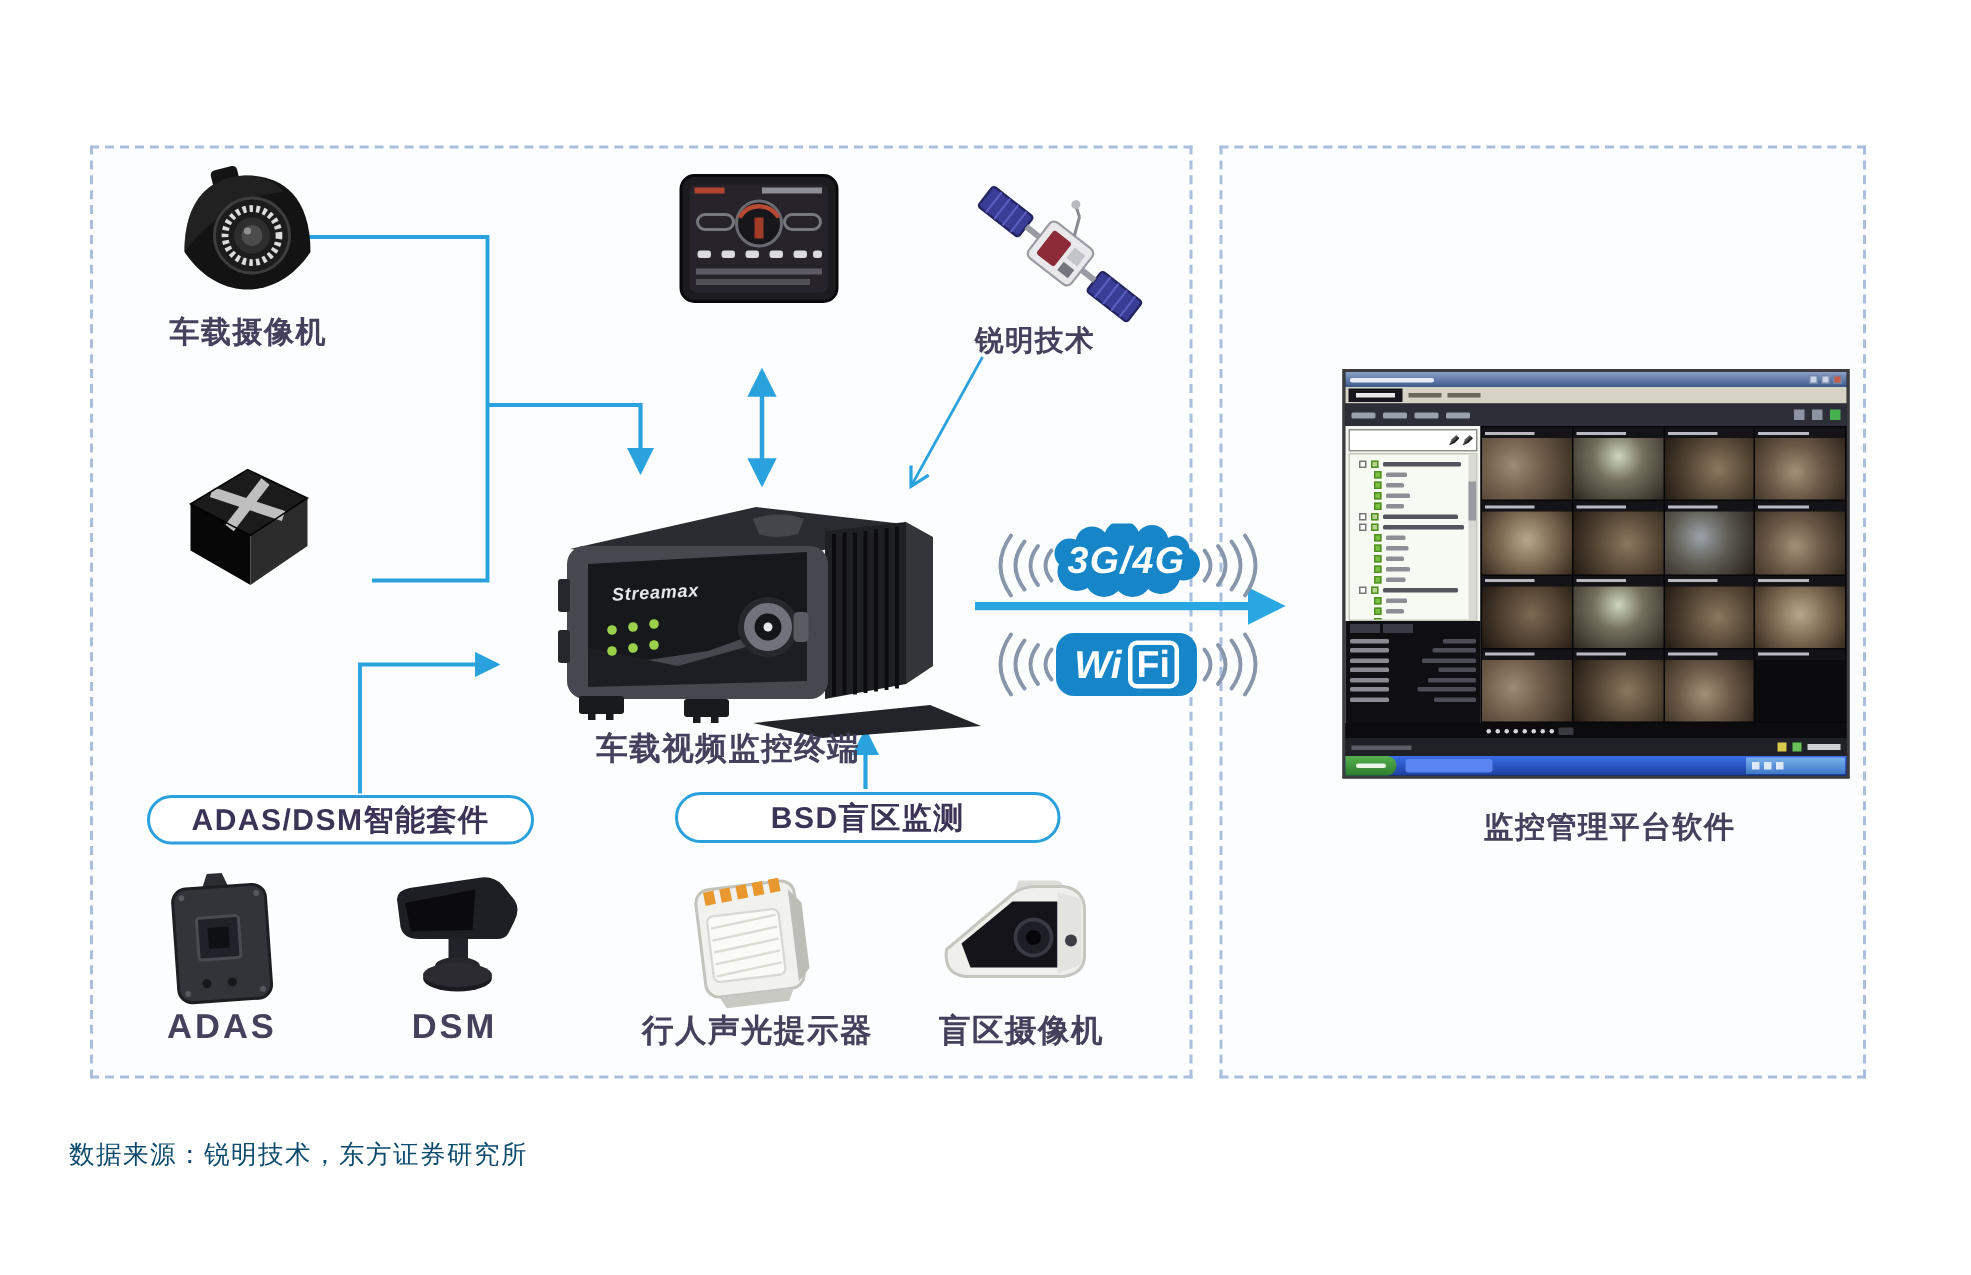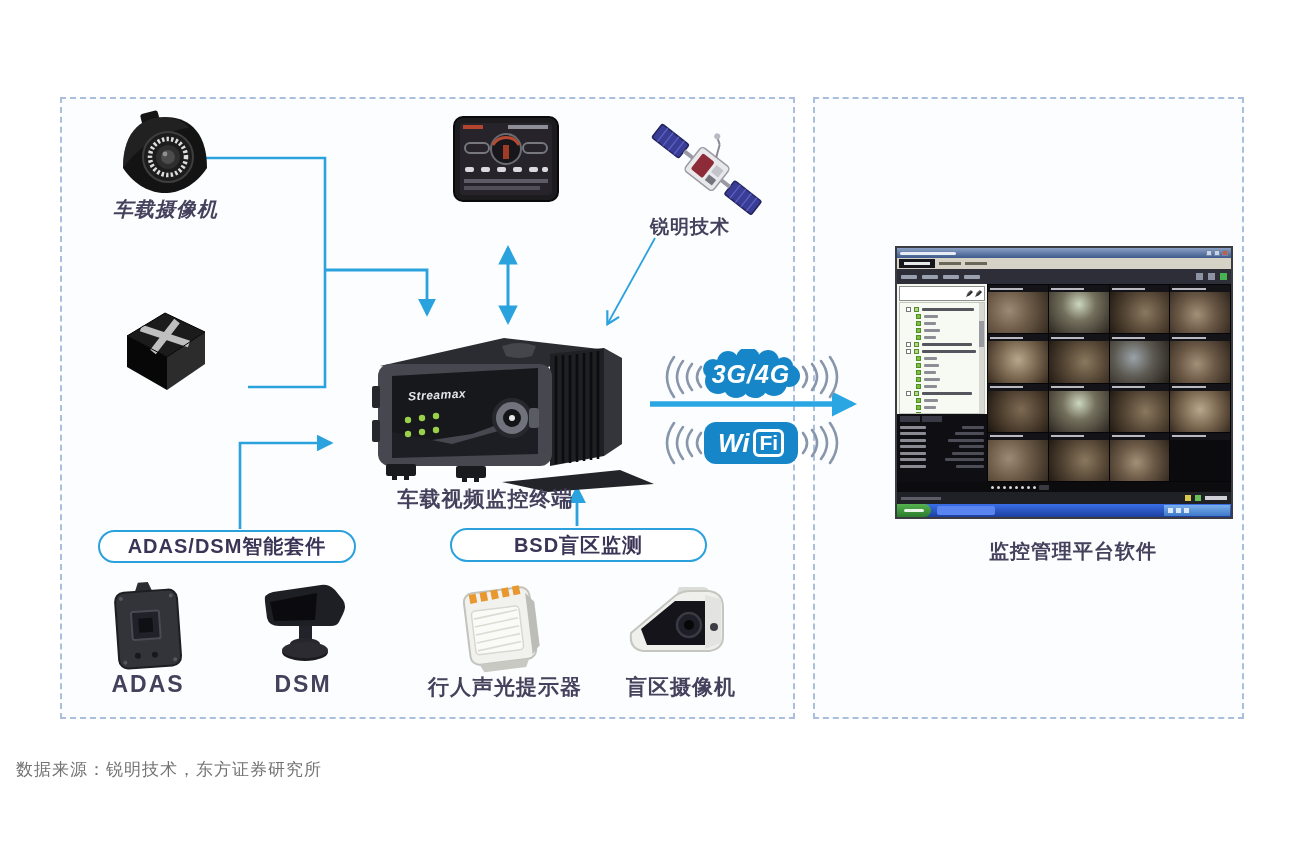--- a/index.html
+++ b/index.html
@@ -30,21 +30,21 @@
   .cloudtext { position:absolute; left:0; top:2px; width:102px; height:46px; display:flex;
                align-items:center; justify-content:center; color:#fff; font-weight:800;
                font-style:italic; font-size:25px; letter-spacing:1px; }
   .wifi { position:absolute; left:704px; top:422px; width:94px; height:42px; z-index:3;
           background:#1786c8; border-radius:12px; display:flex; align-items:center;
           justify-content:center; gap:4px; }
   .wifi::after { content:""; position:absolute; left:16px; bottom:-8px;
                  border:8px solid transparent; border-top:9px solid #1786c8;
                  border-left-width:3px; border-right-width:11px; }
   .wifi .wi { color:#fff; font-weight:800; font-style:italic; font-size:26px; }
-  .wifi .fi { color:#fff; font-weight:800; font-size:21px; border:3px solid #fff;
+  .wifi .fi { color:#fff; font-weight:800; font-size:25px; border:3px solid #fff;
               border-radius:6px; padding:0 3px; line-height:1.05; }
   .waves { position:absolute; z-index:3; }
 
   
   .monitor { position:absolute; left:895px; top:246px; width:338px; height:273px; z-index:2;
              background:#0e0e10; border:2px solid #3c3c40; display:flex; flex-direction:column; }
   .m-title { height:10px; background:linear-gradient(#8ba0c6,#3d5a8c); display:flex;
              align-items:center; padding:0 3px; gap:2px; }
   .m-title .tbar { width:56px; height:3px; background:#e8edf5; border-radius:2px; }
   .m-title .sp { flex:1; }
@@ -110,21 +110,21 @@
   .m-task { height:13px; background:linear-gradient(#3a6ee8,#1c3f9e); display:flex; align-items:center; }
   .m-task .start { width:34px; height:13px; border-radius:0 7px 7px 0;
                    background:linear-gradient(#55b14f,#2c7d2c); display:flex; align-items:center; justify-content:center; }
   .m-task .start i { width:20px; height:3px; background:#eaf5e8; border-radius:2px; }
   .m-task .tk { width:58px; height:9px; background:#5a84ef; border-radius:2px; margin-left:6px; }
   .m-task .sp { flex:1; }
   .m-task .tray { width:66px; height:11px; background:linear-gradient(#7ab0ec,#3f79c8); margin-right:1px;
                   display:flex; align-items:center; gap:3px; padding-left:4px; }
   .m-task .tray i { width:5px; height:5px; background:#dce9f8; }
 
-  .source { position:absolute; left:16px; top:758px; z-index:3; color:#737373; font-size:17px;
+  .source { position:absolute; left:46px; top:758px; z-index:3; color:#0c4a6e; font-size:17px;
             letter-spacing:1px; }
 
   .brand { position:absolute; z-index:3; color:#e3e6ea; font-size:12px; font-weight:700;
            font-style:italic; letter-spacing:.5px; transform:rotate(-3deg); }
 </style>
 </head>
 <body>
 
 <div class="board">
 
@@ -155,21 +155,21 @@
   <svg class="dev" style="left:115px; top:108px;" width="100" height="94" viewBox="0 0 100 94">
     <rect x="26" y="4" width="18" height="12" rx="3" fill="#141414" transform="rotate(-14 35 10)"></rect>
     <path d="M8,60 C8,20 30,9 50,9 C70,9 92,20 92,60 C80,78 64,85 50,85 C36,85 20,78 8,60 Z" fill="#131313"></path>
     <path d="M8,60 C8,20 30,9 50,9 C62,10 70,14 74,20 C50,22 24,38 8,60 Z" fill="#2d2d2d" opacity=".55"></path>
     <circle cx="53" cy="49" r="25" fill="#1c1c1c" stroke="#3e3e3e" stroke-width="2"></circle>
     <circle cx="53" cy="49" r="18" fill="none" stroke="#dcdcdc" stroke-width="4.5" stroke-dasharray="2.4 2.2"></circle>
     <circle cx="53" cy="49" r="12" fill="#2e2e2e"></circle>
     <circle cx="53" cy="49" r="7" fill="#4c4c4c"></circle>
     <circle cx="50" cy="46" r="2.4" fill="#909090"></circle>
   </svg>
-  <div class="lbl" style="left:73px; top:196px; width:185px;font-style:italic;">车载摄像机</div>
+  <div class="lbl" style="left:73px; top:208px; width:185px;">车载摄像机</div>
 
   <svg class="dev" style="left:113px; top:298px;" width="104" height="98" viewBox="0 0 104 98">
     <polygon points="14,38 52,15 92,34 54,59" fill="#1b1b1b"></polygon>
     <polygon points="14,38 54,59 54,92 14,69" fill="#070707"></polygon>
     <polygon points="54,59 92,34 92,66 54,92" fill="#2c2c2c"></polygon>
     <g opacity=".88">
       <path d="M28,30 L76,46" stroke="#d6d6d6" stroke-width="7"></path>
       <path d="M64,23 L40,54" stroke="#d6d6d6" stroke-width="7"></path>
     </g>
     <polygon points="14,38 52,15 92,34 54,59" fill="none" stroke="#000" stroke-width="1"></polygon>

